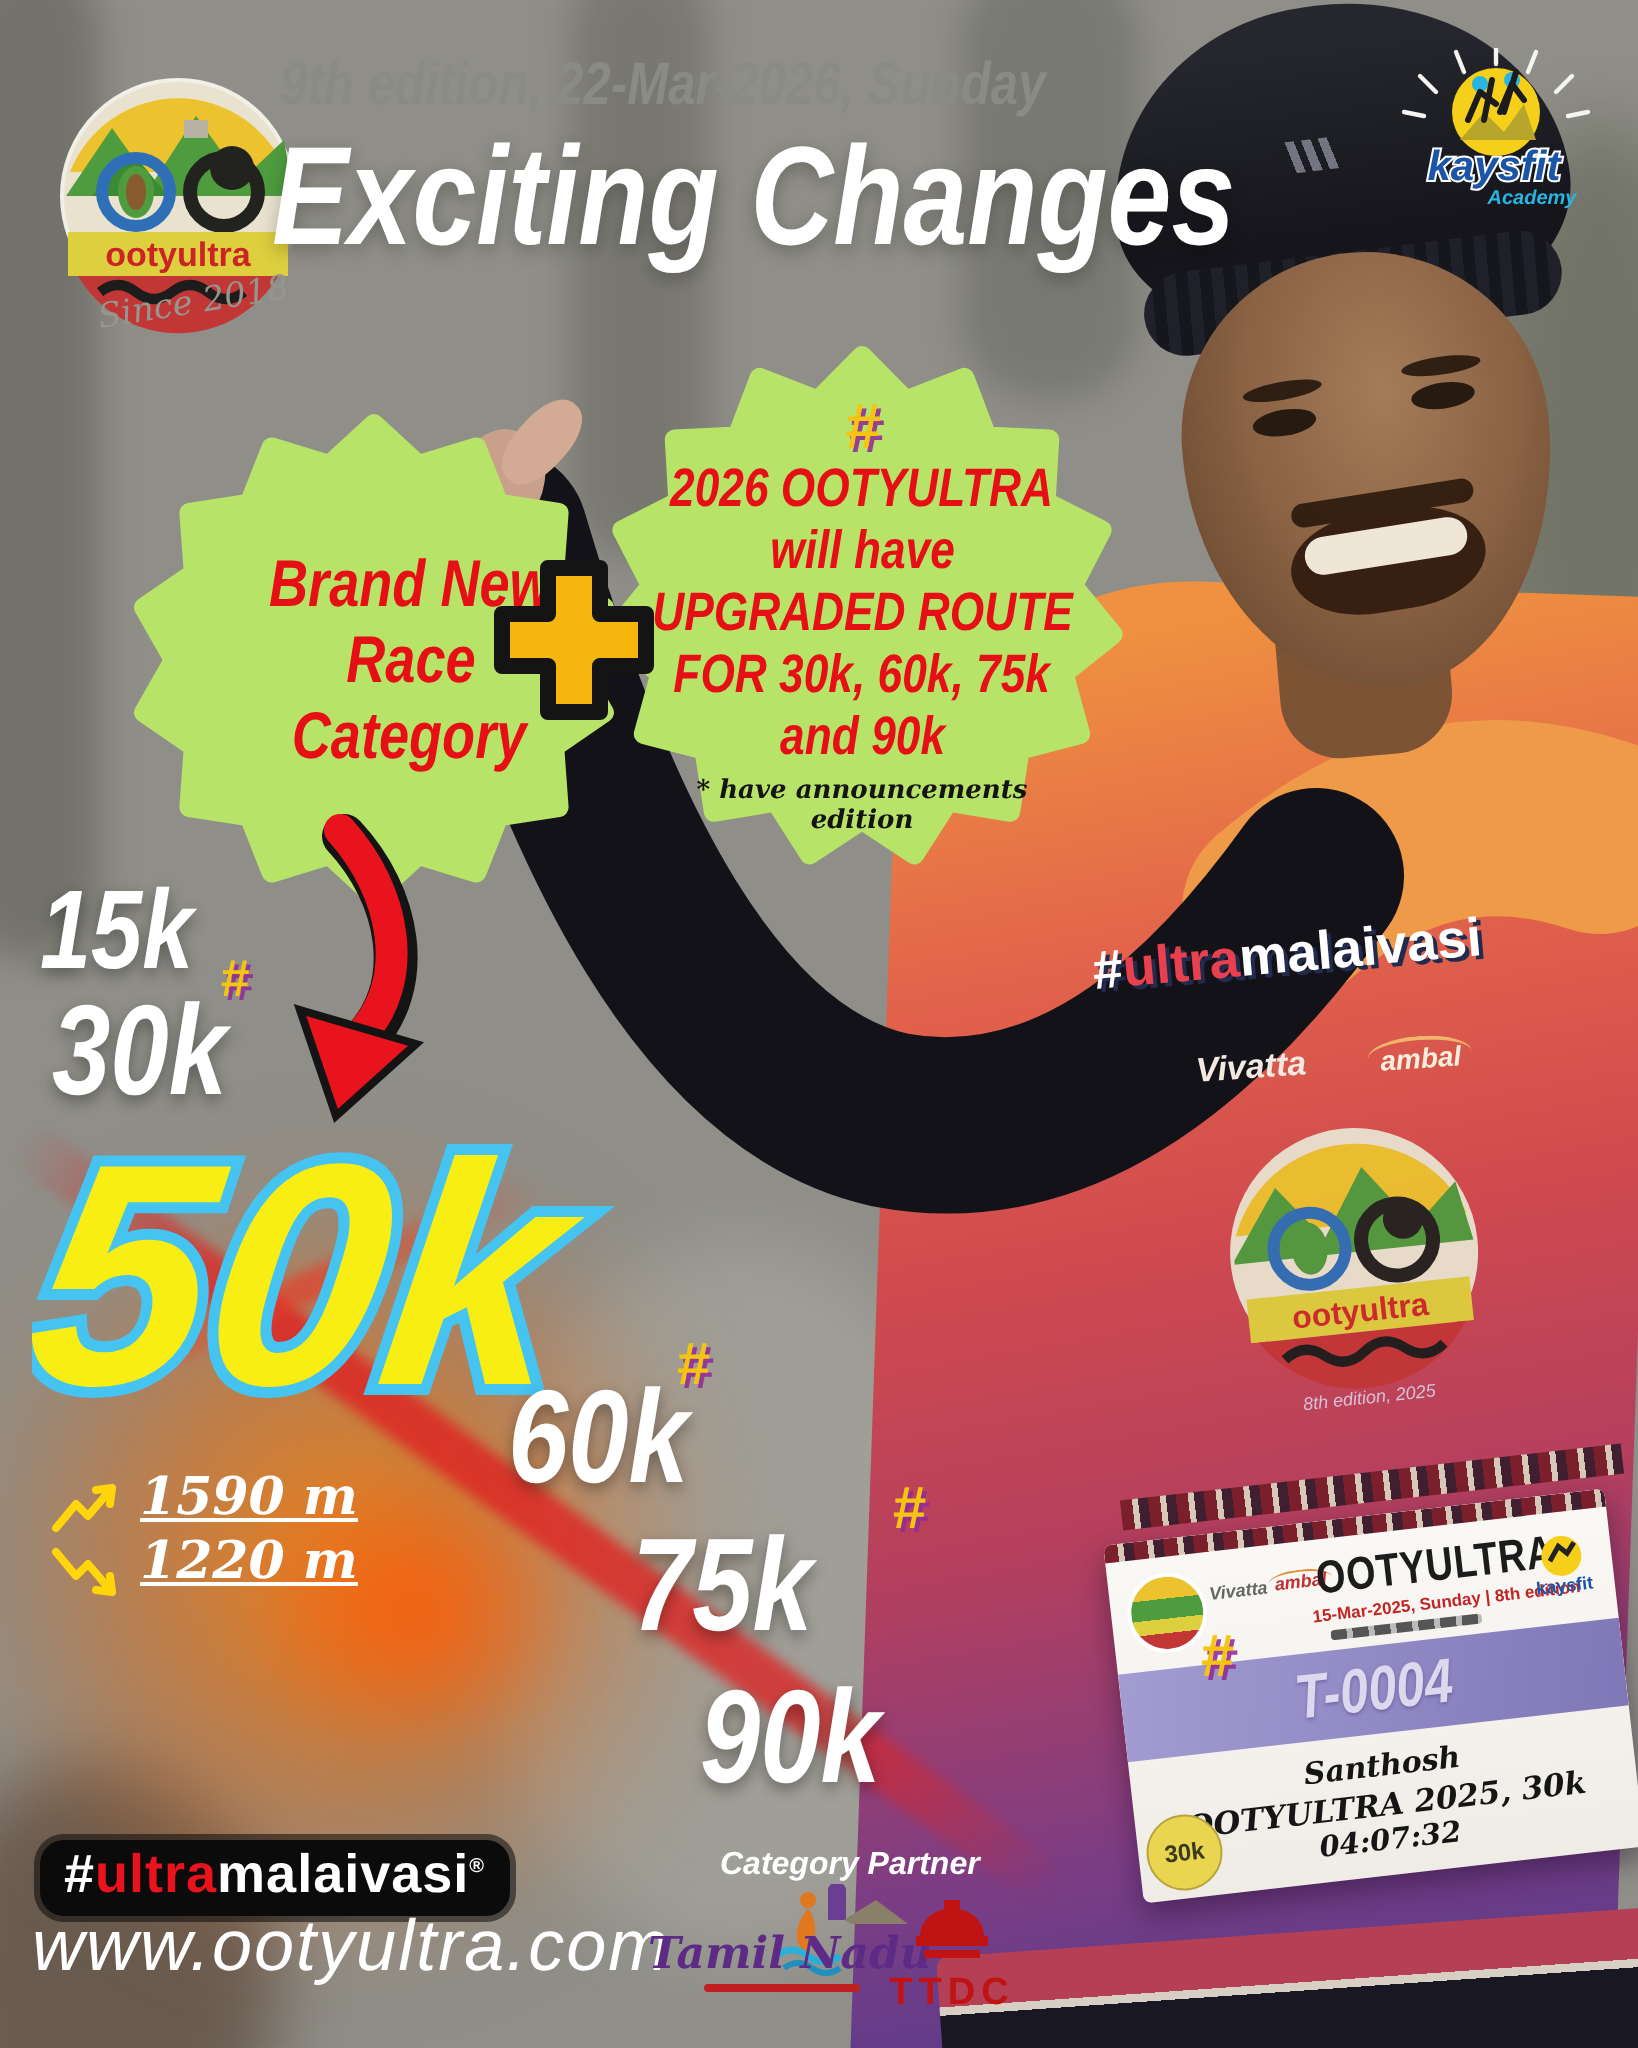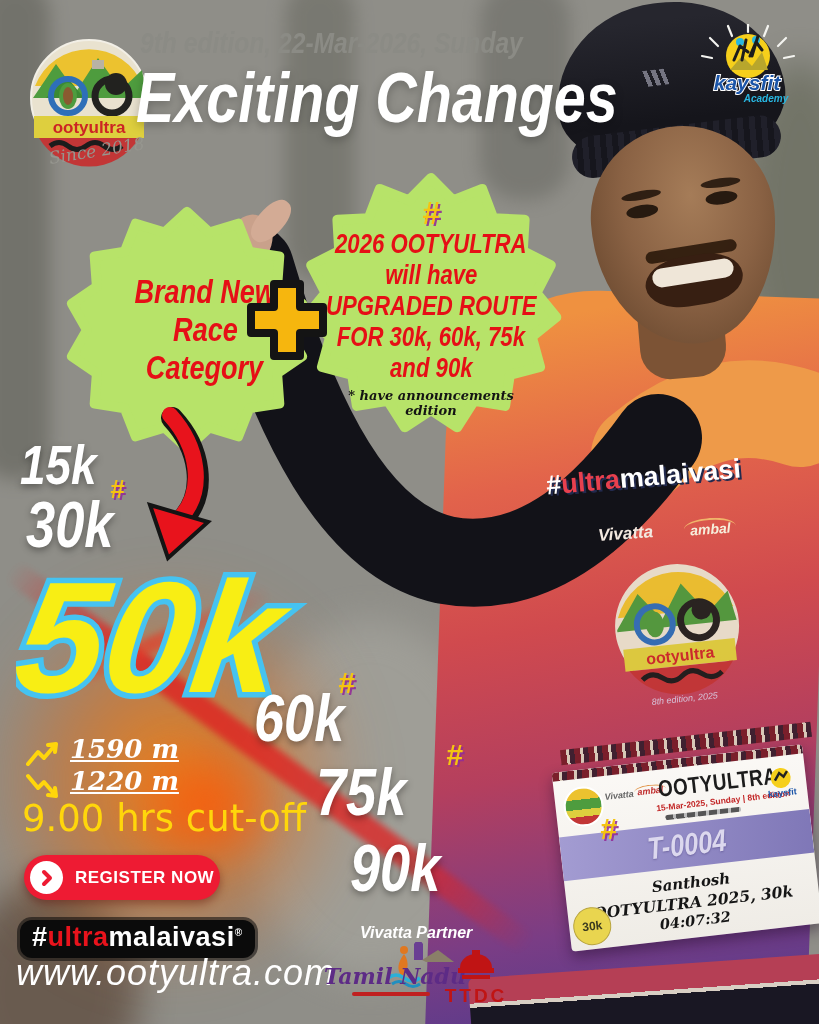--- a/index.html
+++ b/index.html
@@ -264,37 +264,28 @@
   <div class="abs cond dist" style="left:350px;top:830px;font-size:66px;">90k</div>
 
   <svg class="abs" style="left:26px;top:740px;z-index:7;" width="38" height="28" viewBox="0 0 38 28">
     <path d="M2,24 L12,12 L18,18 L30,4 M30,4 l-8,1 m8,-1 l-1,8" stroke="#ffd60b" stroke-width="4" fill="none" stroke-linecap="round" stroke-linejoin="round"></path>
   </svg>
   <div class="abs statval" style="left:70px;top:734px;">1590 m</div>
   <svg class="abs" style="left:26px;top:772px;z-index:7;" width="38" height="28" viewBox="0 0 38 28">
     <path d="M2,4 L12,16 L18,10 L30,24 M30,24 l-8,-1 m8,1 l-1,-8" stroke="#ffd60b" stroke-width="4" fill="none" stroke-linecap="round" stroke-linejoin="round"></path>
   </svg>
   <div class="abs statval" style="left:70px;top:766px;">1220 m</div>
-  <div class="abs" id="cutoff">9.00 hrs cut-off</div>
-
-  <div class="abs" id="register">
-    <div id="regcircle">
-      <svg width="18" height="18" viewBox="0 0 18 18">
-          <path d="M6,3 L12,9 L6,15" stroke="#ee1b33" stroke-width="4" fill="none" stroke-linecap="round" stroke-linejoin="round"></path>
-        </svg>
-    </div>
-    <span id="reglabel">REGISTER NOW</span>
-  </div>
+
 
   <div class="abs" id="brandbadge">
     <span style="color:#fff;">#</span><span style="color:#e8131c;">ultra</span><span style="color:#fff;">malaivasi</span><sup style="color:#fff;font-size:10px;">®</sup>
   </div>
   <div class="abs" id="site">www.ootyultra.com</div>
 
-  <div class="abs" id="tourism">Vivatta Partner</div>
+  <div class="abs" id="tourism">Category Partner</div>
   <svg class="abs" style="left:322px;top:942px;z-index:7;" width="150" height="70" viewBox="0 0 150 70">
     <rect x="92" y="2" width="9" height="16" fill="#6a3f93"></rect>
       <polygon points="92,2 101,2 96.5,-4" fill="#6a3f93"></polygon>
     <path d="M100,18 L116,8 L132,20 L104,20 z" fill="#8a7f68"></path>
     <circle cx="82" cy="8" r="4" fill="#e07820"></circle>
     <path d="M82,12 C76,20 74,28 80,34 C86,30 88,20 82,12 z" fill="#e07820"></path>
     <path d="M66,36 q8,-6 16,0 q8,6 16,0" stroke="#2ab0d8" stroke-width="3.5" fill="none"></path>
     <path d="M70,42 q7,-5 14,0 q7,5 14,0" stroke="#1f8fc0" stroke-width="3" fill="none"></path>
     <text x="2" y="42" font-size="22" font-weight="800" font-style="italic" fill="#5d2b86" font-family="DejaVu Serif, serif">Tamil Nadu</text>
     <rect x="30" y="50" width="78" height="4" rx="2" fill="#c02020"></rect>

